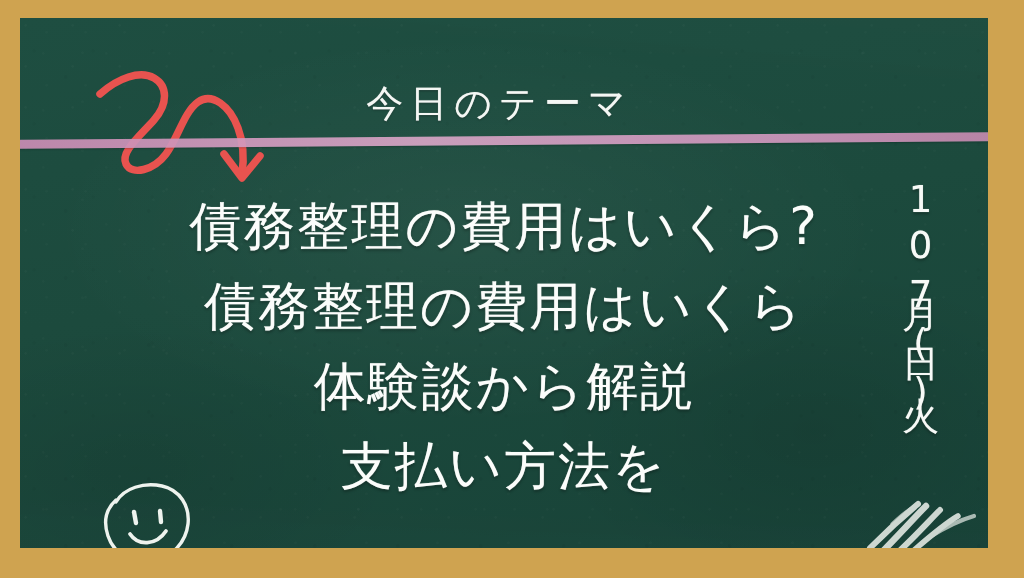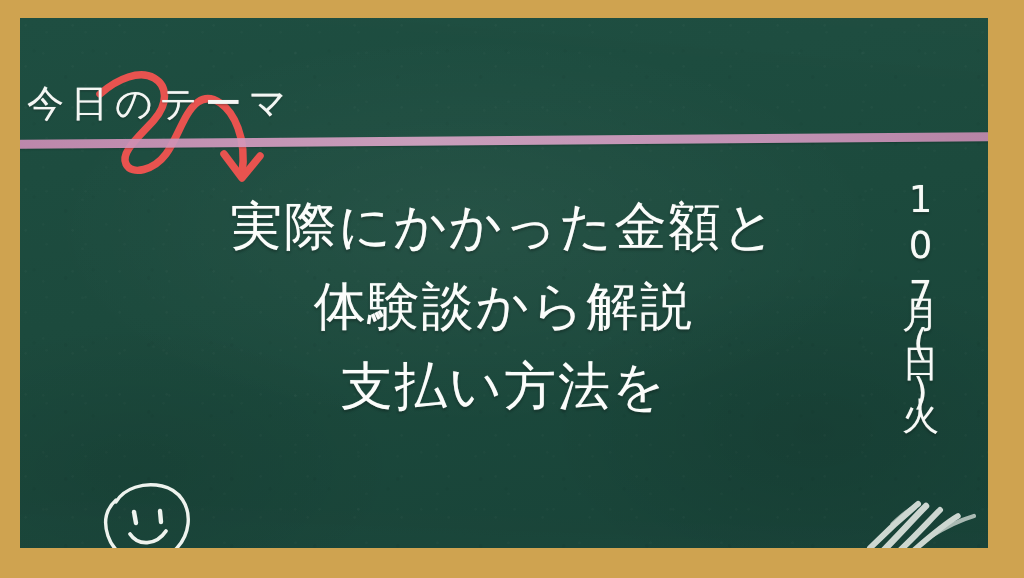--- a/index.html
+++ b/index.html
@@ -62,21 +62,21 @@
       linear-gradient(2deg, rgba(255,255,255,0.035) 0%, rgba(255,255,255,0) 22%);
     pointer-events: none;
   }
 
   
   #title-block {
     position: absolute;
     left: 0;
     right: 11px;
     top: 66px;
-    text-align: left;
+    text-align: center;
   }
   #theme-title {
     display: inline-block;
     position: relative;
     color: #f4f7f4;
     font-size: 37px;
     line-height: 1.1;
     letter-spacing: 7px;
     text-indent: 7px;
     font-weight: 400;
@@ -182,21 +182,22 @@
     <div id="title-block">
       <span id="theme-title">今日のテーマ</span>
       <span style="position:relative; display:inline-block; width:0; height:0;"></span>
     </div>
     <div style="position:absolute; left:0; right:0; top:66px; text-align:center; pointer-events:none;">
       <span style="display:inline-block; position:relative; font-size:37px; letter-spacing:7px; visibility:hidden;">今日のテーマ</span>
       <span id="theme-underline"></span>
     </div>
 
     <div id="headline">
-      <div class="headline-line">実際にかかった金額と</div>
+      <div class="headline-line">債務整理の費用はいくら?</div>
+      <div class="headline-line">債務整理の費用はいくら</div>
       <div class="headline-line">体験談から解説</div>
       <div class="headline-line">支払い方法を</div>
     </div>
 
     <div id="date-stamp">10月7日(火)</div>
 
     <div id="smiley-doodle">
       <svg class="doodle-svg" viewBox="0 0 108 94" fill="none" xmlns="http://www.w3.org/2000/svg" aria-hidden="true">
         <path d="M22 26 C 30 12, 50 6, 68 10 C 86 14, 96 30, 94 48
                  C 92 66, 78 82, 58 85 C 38 88, 20 78, 14 60

